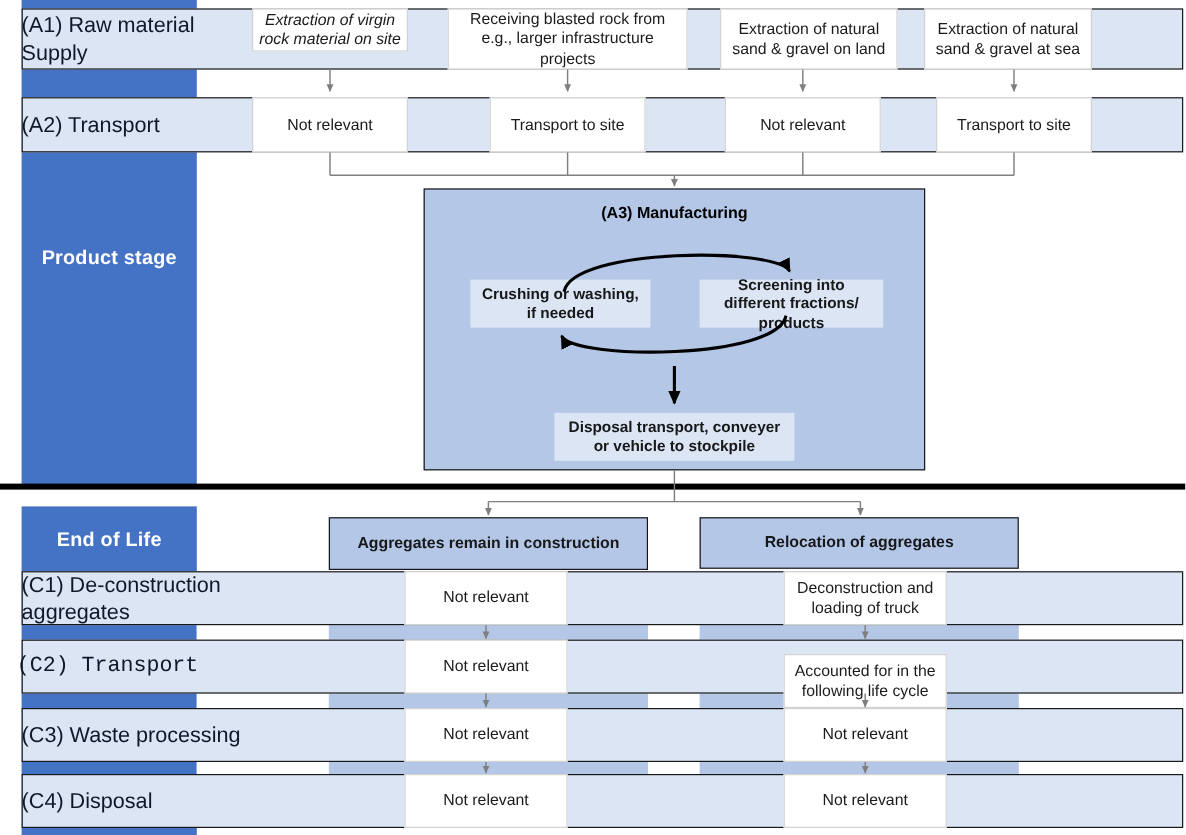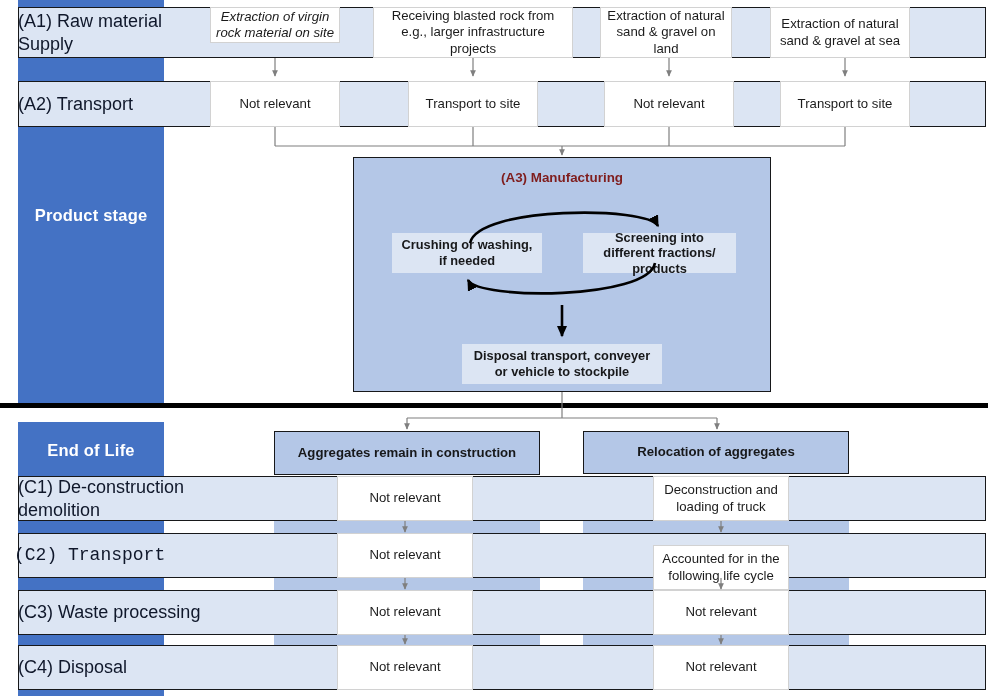--- a/index.html
+++ b/index.html
@@ -34,21 +34,21 @@
     display:flex;align-items:center;justify-content:center;
     color:#ffffff;font-weight:bold;font-size:16.5px;letter-spacing:.2px;
   }
 
   
   .mfg{
     background:#b4c7e7;border:1.6px solid #17181a;
   }
   .mfg-title{
     position:absolute;left:0;right:0;top:12px;text-align:center;
-    font-weight:bold;font-size:13.4px;color:#7f1d1d;
+    font-weight:bold;font-size:13.4px;color:#000000;
   }
   .mfg-box{
     position:absolute;background:#dce5f3;
     display:flex;align-items:center;justify-content:center;text-align:center;
     font-weight:bold;font-size:12.8px;color:#17181a;line-height:1.22;padding:0 5px;
     box-sizing:border-box;
   }
 
   
   .scenario{
@@ -69,21 +69,21 @@
 <div id="canvas">
 
   <div class="abs band-blue" style="left:18px;top:0px;width:146px;height:404px;"></div>
 
   <div class="abs rowbar" style="left:18px;top:7px;width:968px;height:51px;"></div>
 
   <div class="abs rowlabel" style="left:18px;top:7px;width:190px;height:51px;">(A1) Raw material Supply</div>
 
   <div class="abs cell" style="left:210px;top:7px;width:130px;height:36px;font-style:italic;">Extraction of virgin rock material on site</div>
   <div class="abs cell" style="left:373px;top:7px;width:200px;height:51px;">Receiving blasted rock from e.g., larger infrastructure projects</div>
-  <div class="abs cell" style="left:600px;top:7px;width:132px;height:51px;">Extraction of natural sand &amp; gravel on land</div>
+  <div class="abs cell" style="left:600px;top:7px;width:148px;height:51px;">Extraction of natural sand &amp; gravel on land</div>
   <div class="abs cell" style="left:770px;top:7px;width:140px;height:51px;">Extraction of natural sand &amp; gravel at sea</div>
 
   <div class="abs rowbar" style="left:18px;top:81px;width:968px;height:46px;"></div>
 
   <div class="abs rowlabel" style="left:18px;top:81px;width:190px;height:46px;">(A2) Transport</div>
 
   <div class="abs cell" style="left:210px;top:81px;width:130px;height:46px;">Not relevant</div>
   <div class="abs cell" style="left:408px;top:81px;width:130px;height:46px;">Transport to site</div>
   <div class="abs cell" style="left:604px;top:81px;width:130px;height:46px;">Not relevant</div>
   <div class="abs cell" style="left:780px;top:81px;width:130px;height:46px;">Transport to site</div>
@@ -116,21 +116,21 @@
   <div class="abs white" style="left:164px;top:576px;width:110px;height:18px;"></div>
   <div class="abs white" style="left:164px;top:633px;width:110px;height:18px;"></div>
   <div class="abs white" style="left:540px;top:519px;width:43px;height:18px;"></div>
   <div class="abs white" style="left:540px;top:576px;width:43px;height:18px;"></div>
   <div class="abs white" style="left:540px;top:633px;width:43px;height:18px;"></div>
   <div class="abs white" style="left:849px;top:519px;width:137px;height:18px;"></div>
   <div class="abs white" style="left:849px;top:576px;width:137px;height:18px;"></div>
   <div class="abs white" style="left:849px;top:633px;width:137px;height:18px;"></div>
 
   <div class="abs rowbar" style="left:18px;top:476px;width:968px;height:45px;"></div>
-  <div class="abs rowlabel" style="left:18px;top:476px;width:250px;height:45px;">(C1) De-construction demolition</div>
+  <div class="abs rowlabel" style="left:18px;top:476px;width:250px;height:45px;">(C1) De-construction aggregates</div>
   <div class="abs cell" style="left:337px;top:476px;width:136px;height:45px;">Not relevant</div>
   <div class="abs cell" style="left:653px;top:476px;width:136px;height:45px;">Deconstruction and loading of truck</div>
 
   <div class="abs rowbar" style="left:18px;top:533px;width:968px;height:45px;"></div>
   <div class="abs rowlabel" style="left:14px;top:533px;width:250px;height:45px;font-family:Liberation Mono, monospace;">(C2) Transport</div>
   <div class="abs cell" style="left:337px;top:533px;width:136px;height:45px;">Not relevant</div>
   <div class="abs cell" style="left:653px;top:533px;width:136px;height:45px;margin-top:12px;">Accounted for in the following life cycle</div>
 
   <div class="abs rowbar" style="left:18px;top:590px;width:968px;height:45px;"></div>
   <div class="abs rowlabel" style="left:18px;top:590px;width:250px;height:45px;">(C3) Waste processing</div>

